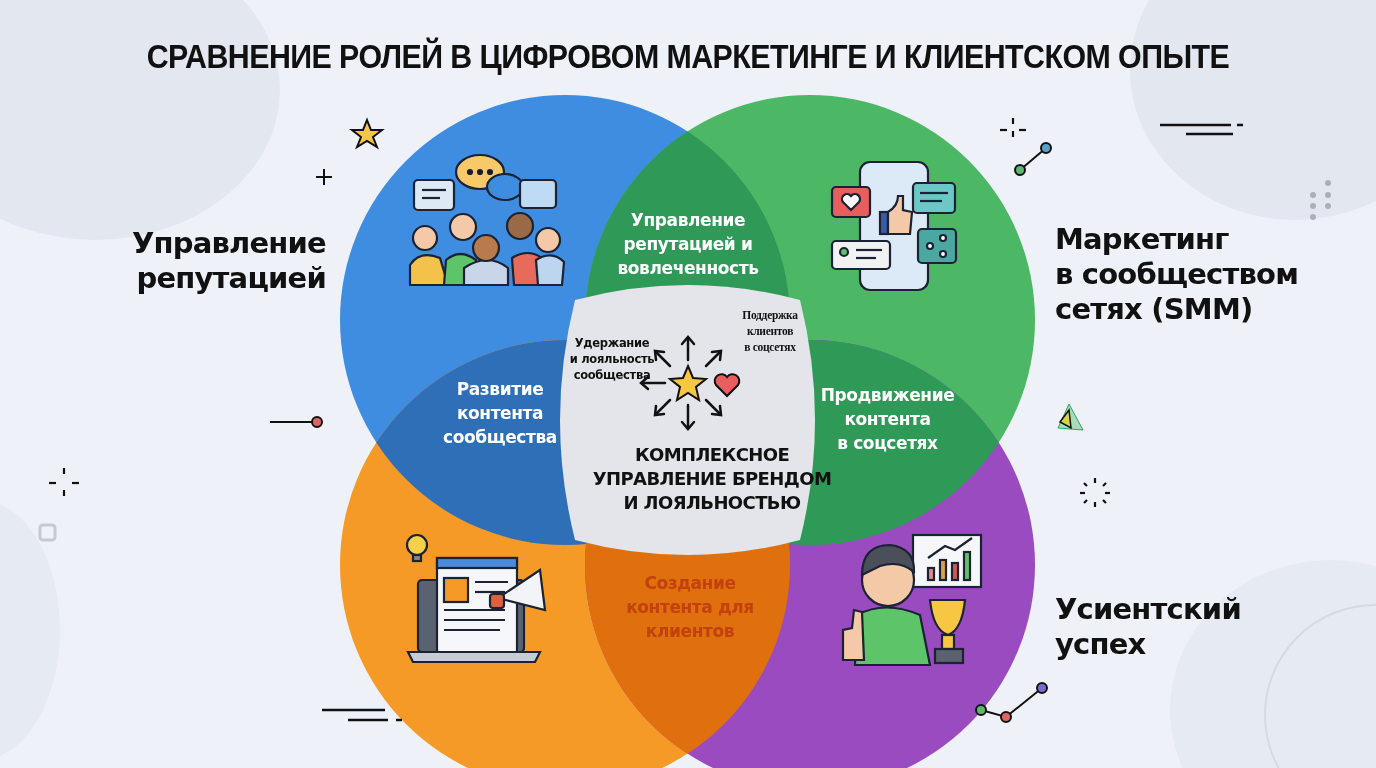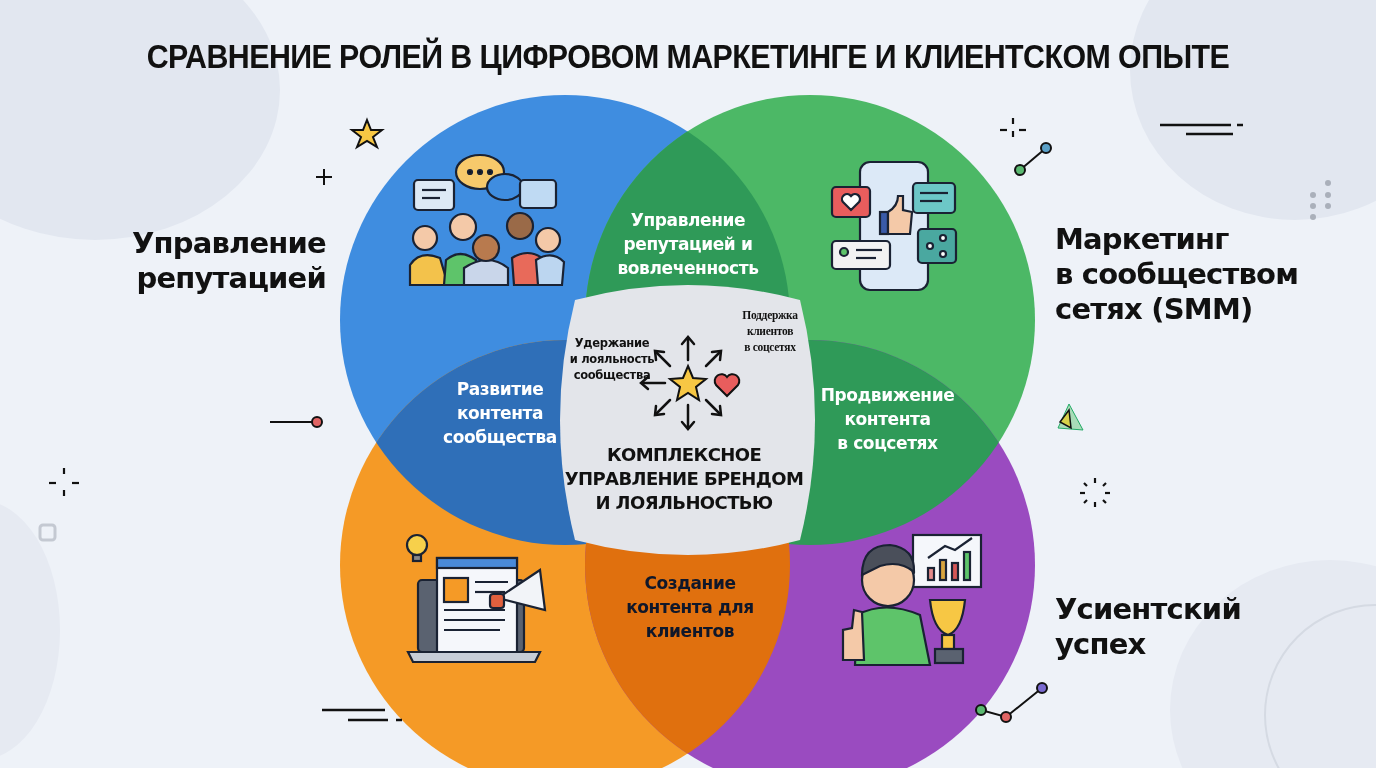--- a/index.html
+++ b/index.html
@@ -22,21 +22,21 @@
       color: #111; font-family: "DejaVu Sans", sans-serif; letter-spacing: -0.8px;
     }
     .role-label span { display: block; }
     .venn { position: absolute; left: 0; top: 0; }
     .ov-text {
       position: absolute; text-align: center; color: #fff; font-weight: bold;
       font-family: "DejaVu Sans", sans-serif; font-size: 17px; line-height: 24px;
       letter-spacing: -0.4px;
     }
     .ov-text span { display: block; }
-    .ov-text.cream { color: #0f172a; }
+    .ov-text.cream { color: #c2410c; }
     .center-small {
       position: absolute; text-align: center; color: #111; font-weight: bold;
       font-size: 11.5px; line-height: 16px; letter-spacing: -0.3px;
       font-family: "DejaVu Sans", sans-serif;
     }
     .center-small span { display: block; }
     .center-main {
       position: absolute; text-align: center; color: #111; font-weight: bold;
       font-size: 18px; line-height: 24px; letter-spacing: -0.6px;
       font-family: "DejaVu Sans", sans-serif;
@@ -288,19 +288,19 @@
   <div class="center-small" style="left:562px; top:307px; width:100px;margin-top:28px;">
     <span>Удержание</span>
     <span>и лояльность</span>
     <span>сообщества</span>
   </div>
   <div class="center-small" style="left:722px; top:307px; width:96px;font-family:Liberation Serif, serif;">
     <span>Поддержка</span>
     <span>клиентов</span>
     <span>в соцсетях</span>
   </div>
-  <div class="center-main" style="left:564px; top:443px; width:240px;">
+  <div class="center-main" style="left:592px; top:443px; width:240px;">
     <span>КОМПЛЕКСНОЕ</span>
     <span>УПРАВЛЕНИЕ БРЕНДОМ</span>
     <span>И ЛОЯЛЬНОСТЬЮ</span>
   </div>
 
 </div>
 
 </body></html>

